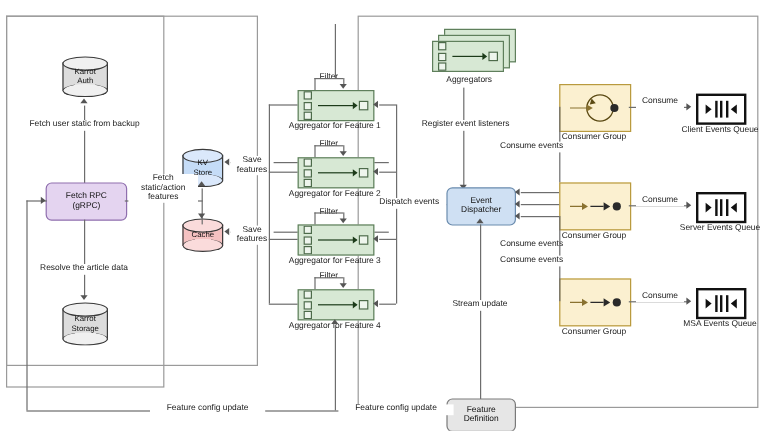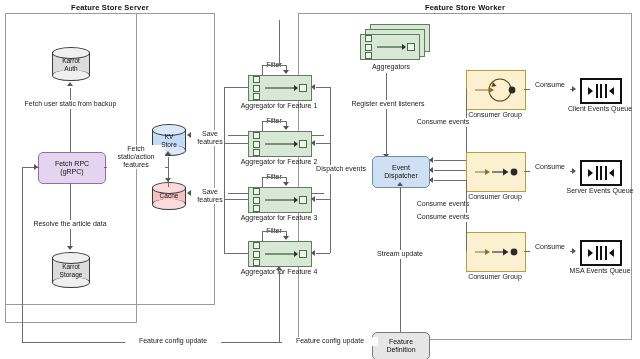--- a/index.html
+++ b/index.html
@@ -88,23 +88,21 @@
          display:flex;align-items:center;justify-content:center;gap:2.5px;}
   .queue .bar{width:2px;height:62%;background:#111;}
   .queue .tri-r{width:0;height:0;border-top:4px solid transparent;border-bottom:4px solid transparent;border-left:5px solid #111;}
   .queue .tri-l{width:0;height:0;border-top:4px solid transparent;border-bottom:4px solid transparent;border-right:5px solid #111;}
 </style>
 </head>
 <body>
 
 <div id="stage">
 
-  <div class="abs frame-title" style="left:0;top:3px;width:220px;">Feature Store Server</div>
-
-  <div class="abs frame-title" style="left:298px;top:3px;width:334px;">Feature Store Worker</div>
+
 
   <div class="abs frame" style="left:5px;top:13px;width:132px;height:310px;"></div>
 
   <div class="abs frame" style="left:5px;top:13px;width:210px;height:292px;"></div>
 
   <div class="abs frame" style="left:298px;top:13px;width:334px;height:327px;"></div>
 
   <div class="cyl grey" style="left:52px;top:47px;width:38px;height:34px;">
     <div class="body"></div>
       <div class="bot"></div>

